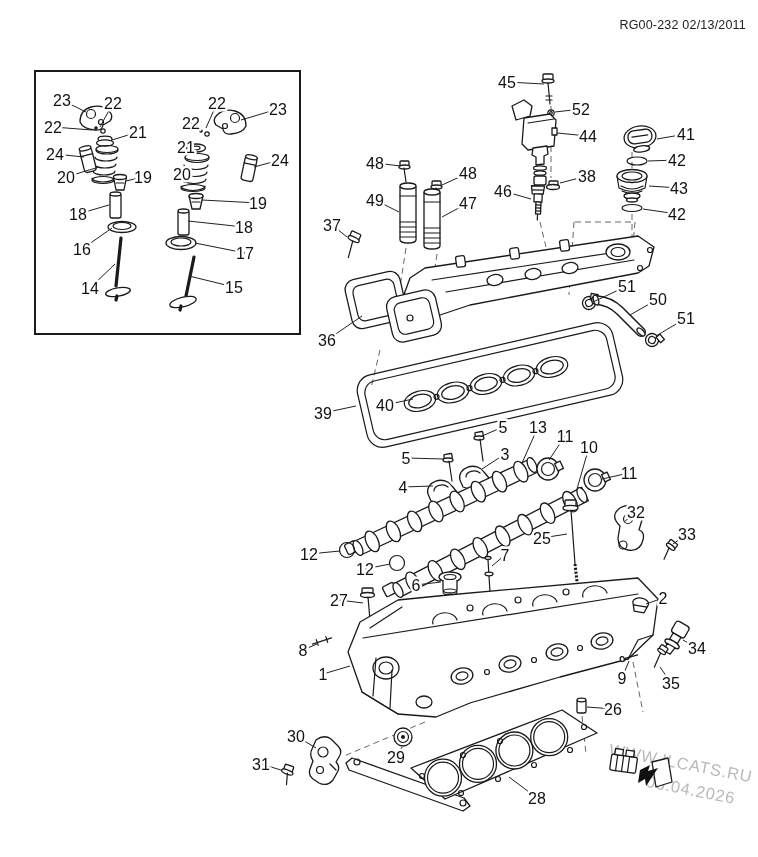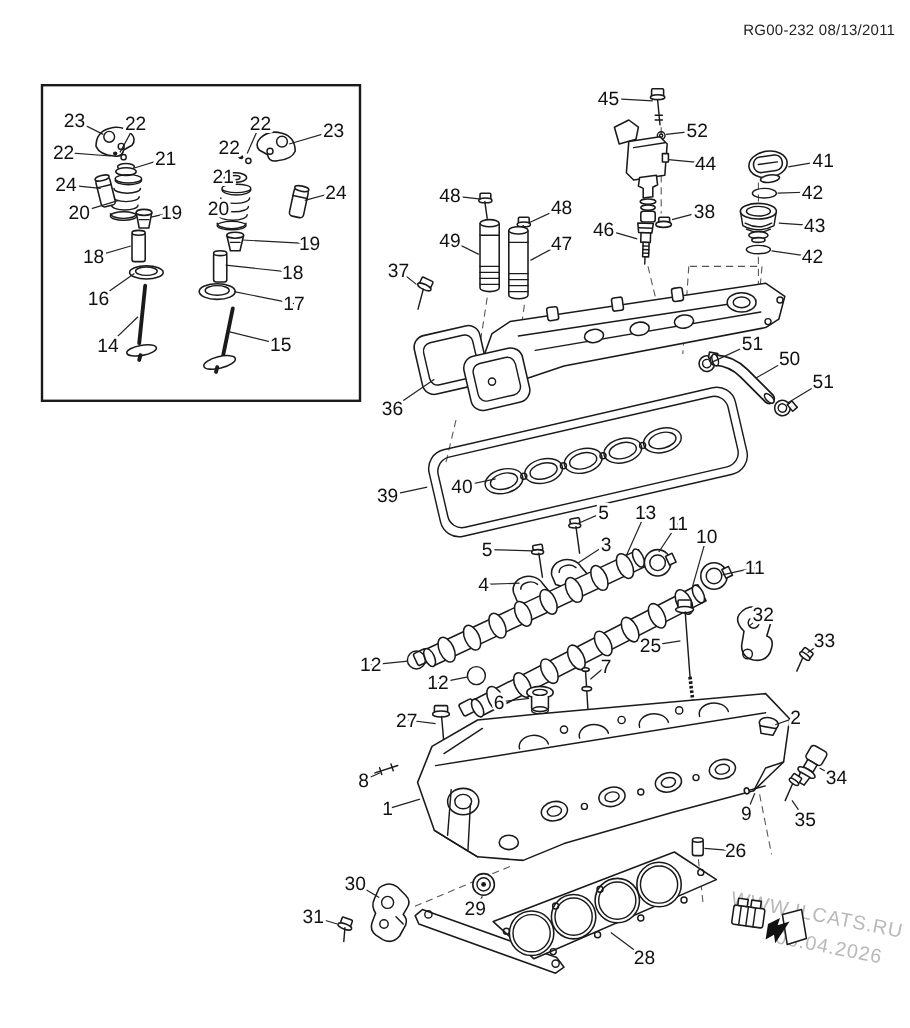--- a/index.html
+++ b/index.html
@@ -19,21 +19,21 @@
   .d{fill:none;stroke:#555;stroke-width:0.9;stroke-dasharray:6 4;}
   .leader{stroke:#222;stroke-width:1;}
   .callout{font-family:"Liberation Sans",sans-serif;font-size:16px;fill:#111;
            paint-order:stroke;stroke:#fff;stroke-width:5px;stroke-linejoin:round;
            text-anchor:middle;cursor:pointer;}
 </style>
 </head>
 <body>
 
 <div class="page">
-  <div class="doc-ref">RG00-232 08/13/2011</div>
+  <div class="doc-ref">RG00-232 02/13/2011</div>
   <div class="wm wm1">WWW.ILCATS.RU</div>
   <div class="wm wm2">06.04.2026</div>
 
   <svg class="diagram" width="758" height="857" viewBox="0 0 758 857">
 
     <g>
       <path class="d" d="M551,106 L551,178"></path>
       <path class="d" d="M540,222 L546,247"></path>
       <path class="d" d="M632,152 L632,171"></path>
       <path class="d" d="M632,214 L632,238 L620,255"></path>

